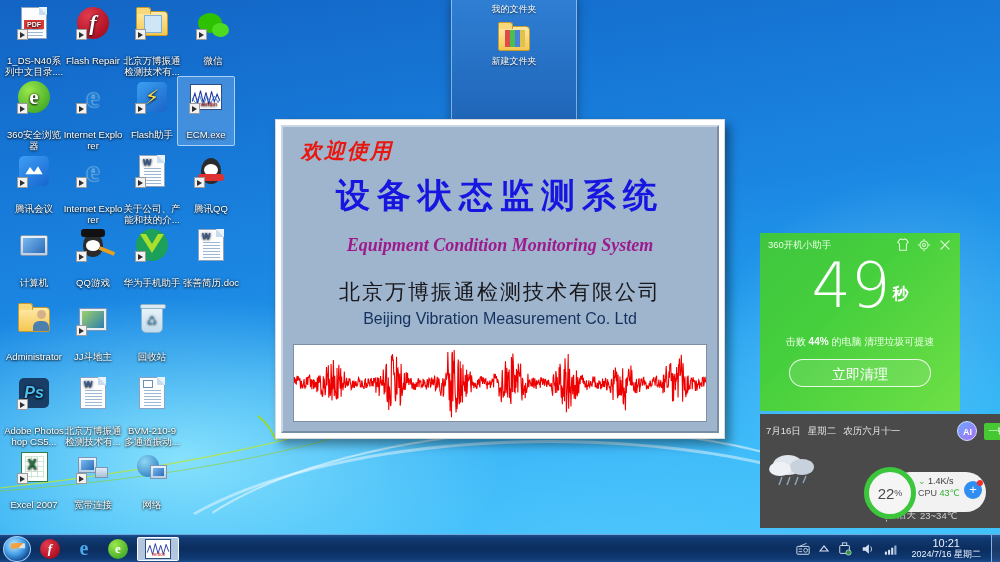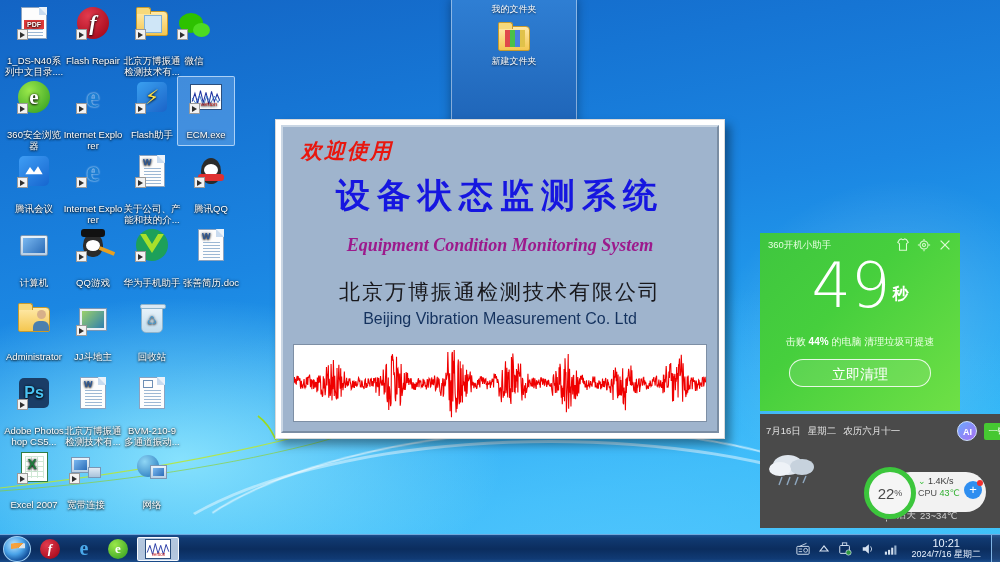--- a/index.html
+++ b/index.html
@@ -308,21 +308,21 @@
     <div class="dicon" style="left:122px; top:4px;">
       <div class="glyph">
         <div class="folder-ico">
             <div style="position:absolute;left:7px;top:3px;width:18px;height:18px;background:#cfe6f7;border:1px solid #7fb0d8;"></div>
           </div>
         <span class="shortcut-arrow"></span>
       </div>
       <span class="lbl">北京万博振通检测技术有...</span>
     </div>
 
-    <div class="dicon" style="left:164px; top:4px;">
+    <div class="dicon" style="left:183px; top:4px;">
       <div class="glyph">
         <div style="width:24px;height:20px;border-radius:50%;background:#2dc100;position:relative;left:-3px;"></div>
         <div style="width:17px;height:14px;border-radius:50%;background:#4ddb21;position:absolute;right:1px;bottom:3px;"></div>
         <span class="shortcut-arrow"></span>
       </div>
       <span class="lbl">微信</span>
     </div>
 
     <div class="dicon" style="left:4px;  top:78px;">
       <div class="glyph">
@@ -474,21 +474,21 @@
           <div style="position:absolute;left:-2px;top:-3px;width:26px;height:5px;background:#dbe9f3;border:1px solid #8fb4cc;border-radius:2px;"></div>
           <span style="position:absolute;left:5px;top:8px;color:#3d9ad6;font-size:11px;">♺</span>
         </div>
       </div>
       <span class="lbl">回收站</span>
     </div>
 
     <div class="dicon" style="left:4px;  top:374px;">
       <div class="glyph">
         <div class="sq-ico" style="background:#1a3d66;display:flex;align-items:center;justify-content:center;">
-          <span style="color:#49c2f1;font-size:16px;font-weight:bold;">Ps</span>
+          <span style="color:#49c2f1;font-size:16px;font-weight:bold;font-style:italic;">Ps</span>
         </div>
         <span class="shortcut-arrow"></span>
       </div>
       <span class="lbl">Adobe Photoshop CS5...</span>
     </div>
 
     <div class="dicon" style="left:63px; top:374px;">
       <div class="glyph">
         <div class="doc-ico">
             <div class="doc-lines"></div>
@@ -512,21 +512,21 @@
       <div class="glyph">
         <div style="width:27px;height:30px;background:#fff;border:1px solid #2e7d46;position:relative;">
           <div style="position:absolute;inset:3px;background:repeating-linear-gradient(#cfe8d5 0 1px,transparent 1px 5px),repeating-linear-gradient(90deg,#cfe8d5 0 1px,transparent 1px 6px);"></div>
           <span style="position:absolute;left:6px;top:6px;color:#1e7a3c;font-size:14px;font-weight:bold;">X</span>
         </div>
         <span class="shortcut-arrow"></span>
       </div>
       <span class="lbl">Excel 2007</span>
     </div>
 
-    <div class="dicon" style="left:56px; top:448px;">
+    <div class="dicon" style="left:63px; top:448px;">
       <div class="glyph">
         <div style="width:30px;height:21px;position:relative;">
           <div style="position:absolute;left:0;top:0;width:19px;height:16px;background:linear-gradient(#e9f3fb,#b9cfe4);border:1px solid #7a96b4;">
             <div style="margin:2px;height:10px;background:linear-gradient(135deg,#7ab8f0,#2b6cb8);"></div>
           </div>
           <div style="position:absolute;right:0;bottom:0;width:13px;height:11px;background:linear-gradient(#dfeaf5,#a9c3db);border:1px solid #7a96b4;"></div>
         </div>
         <span class="shortcut-arrow"></span>
       </div>
       <span class="lbl">宽带连接</span>

